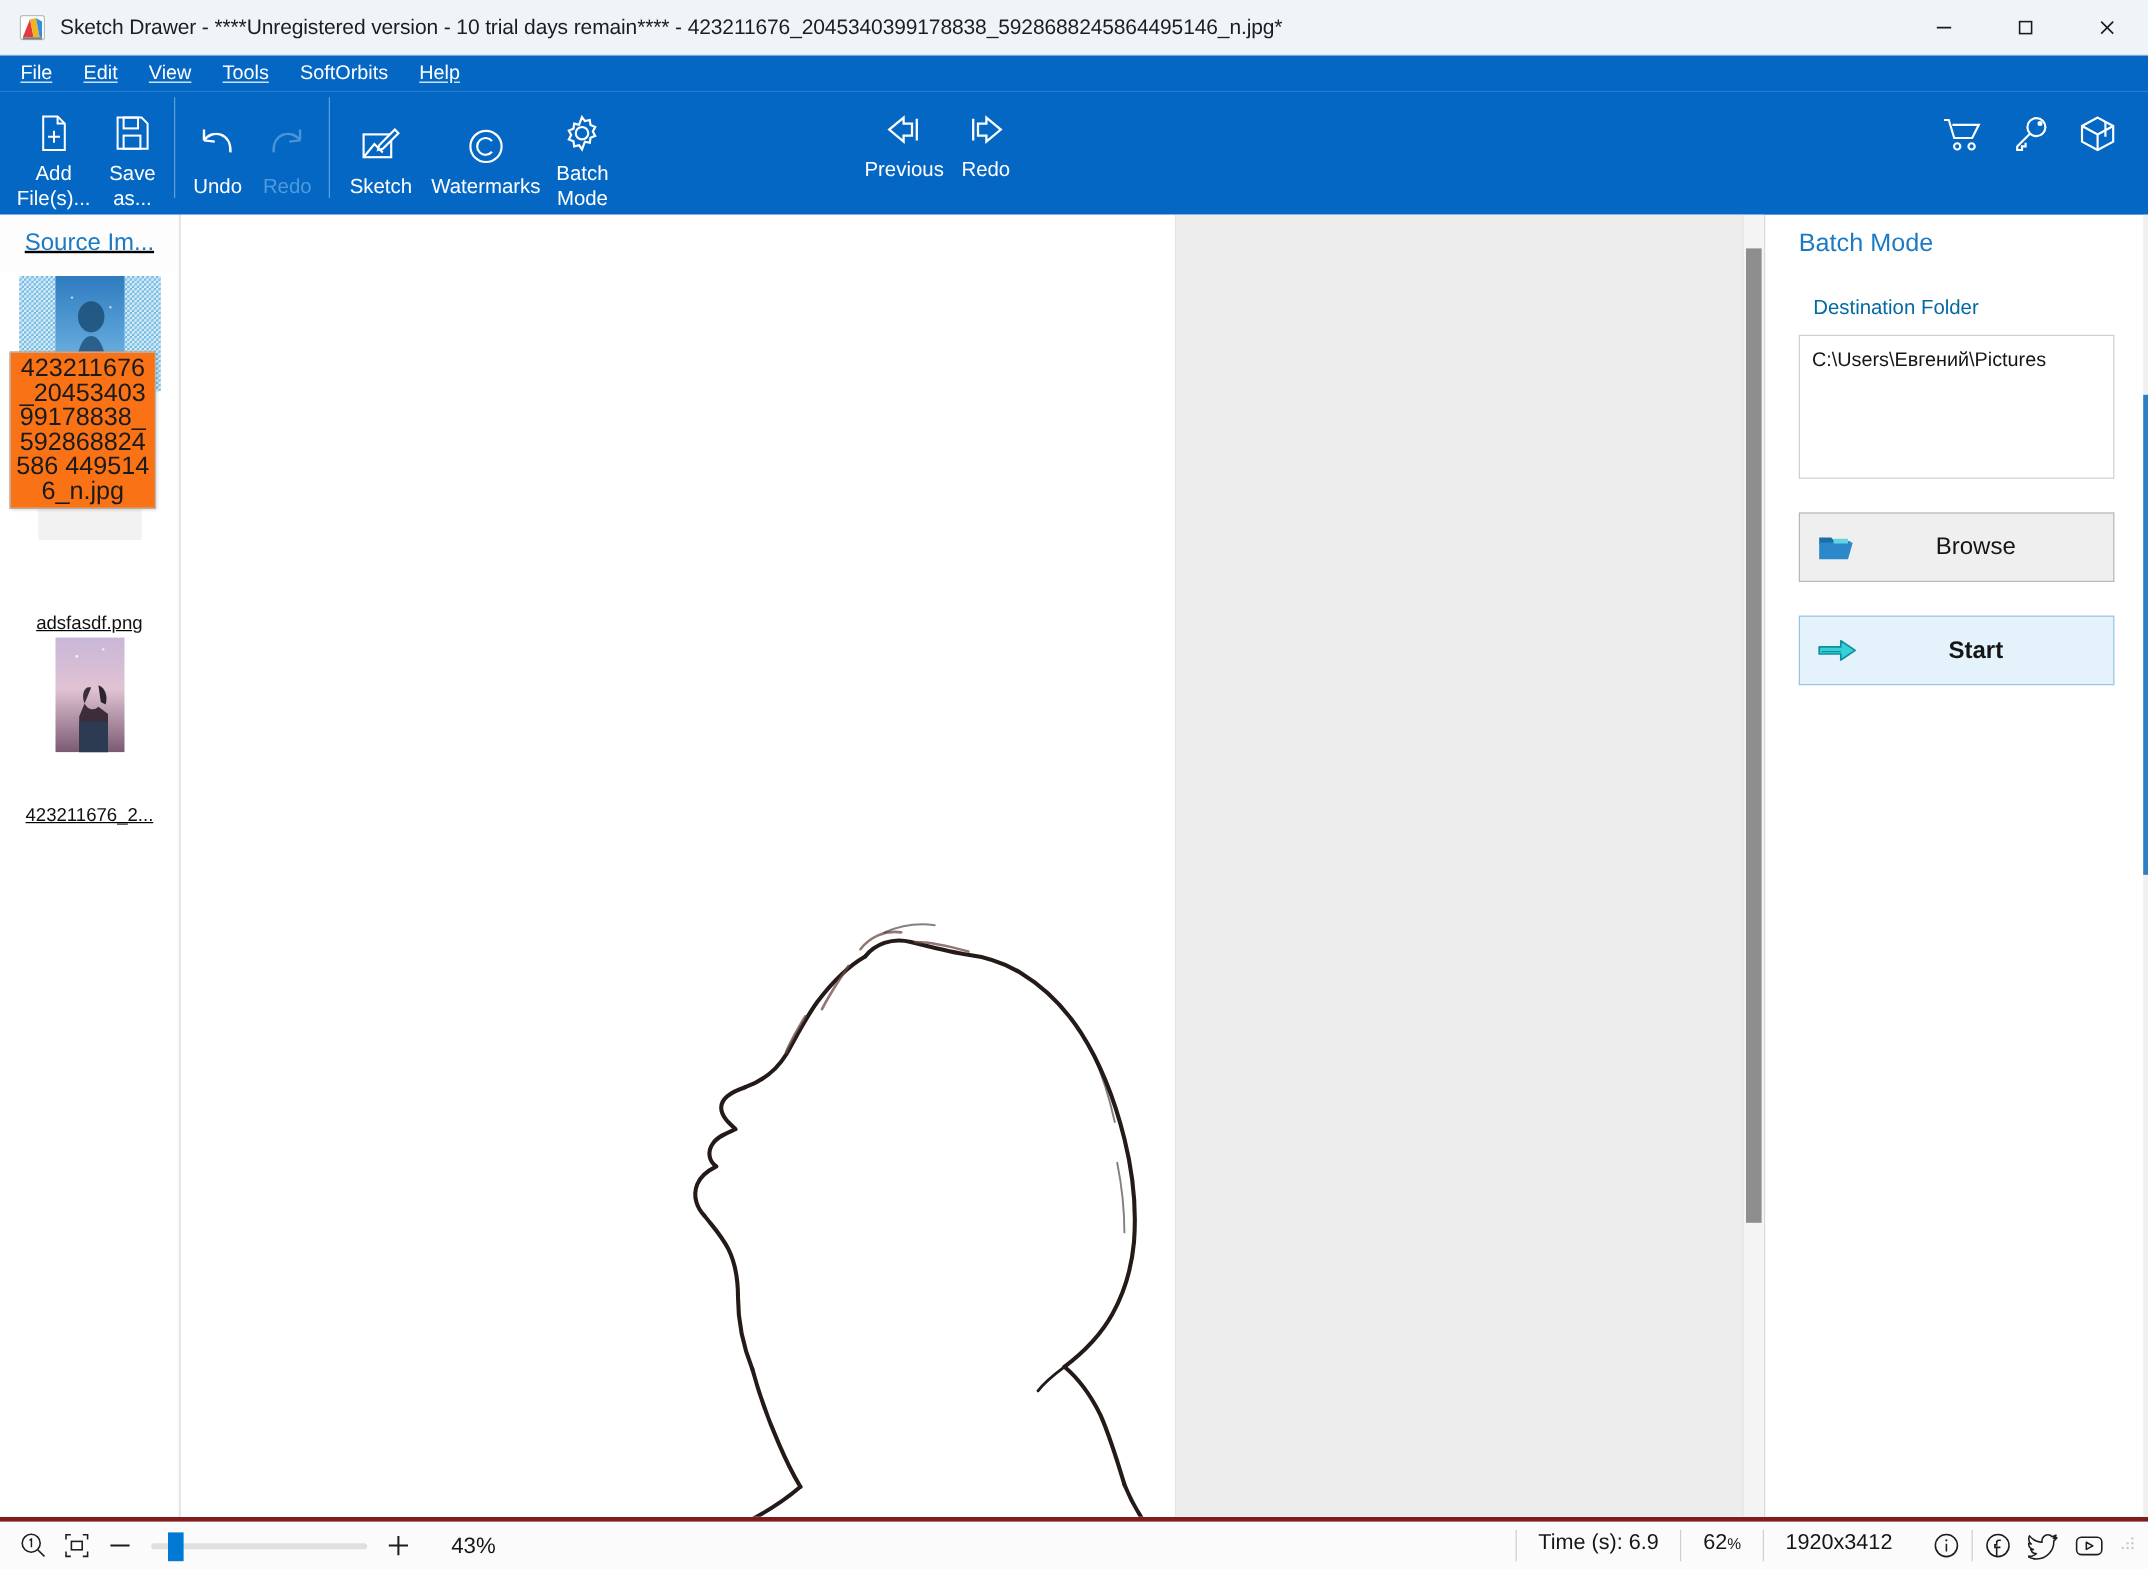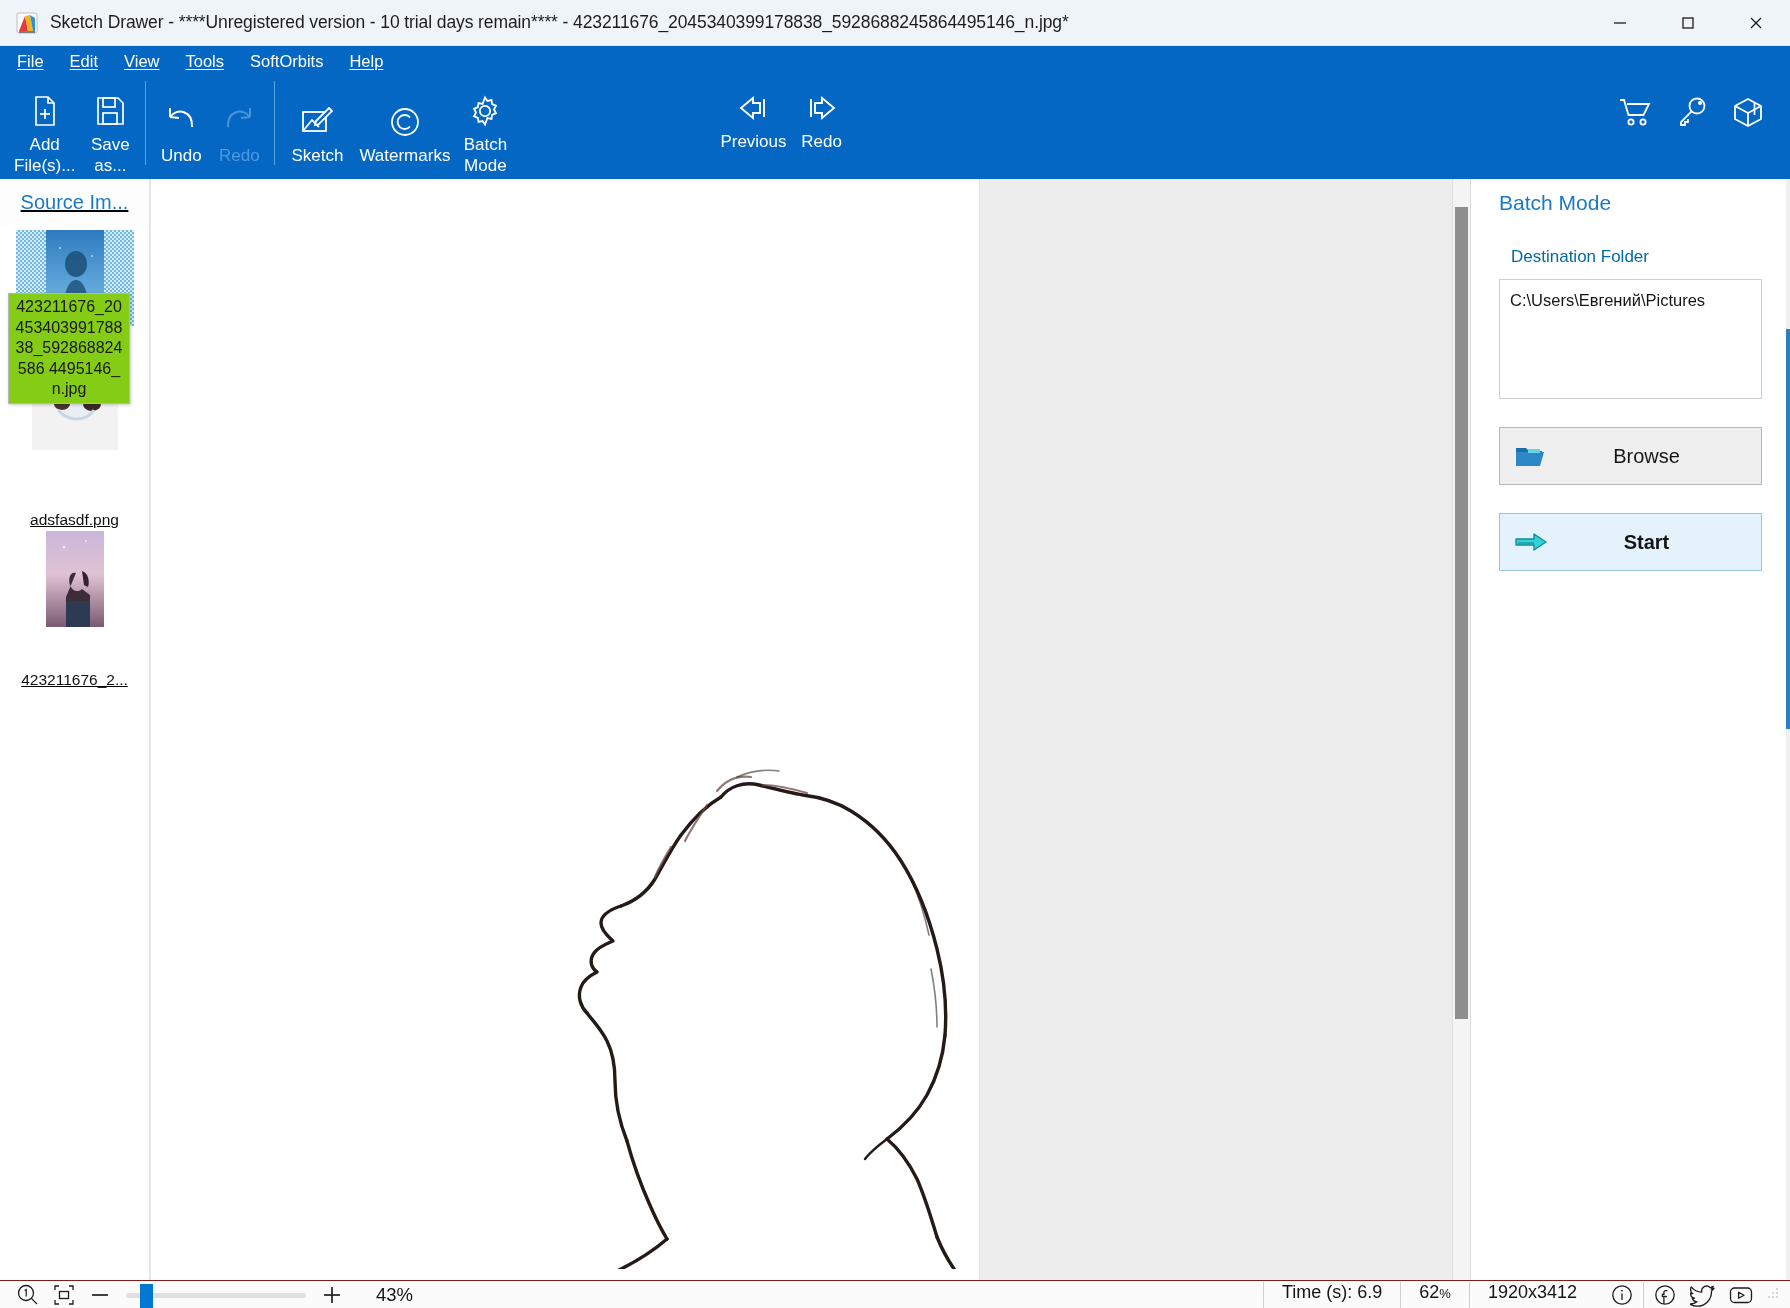--- a/index.html
+++ b/index.html
@@ -137,24 +137,24 @@
   .thumb-img { height: 96px; width: 58px; position: relative; overflow: hidden; }
   .thumb-label {
     font-size: 15.5px; color: #111; text-align: center;
     line-height: 19px; max-width: 142px;
     white-space: nowrap; overflow: hidden; margin-top: 43px;
   }
   .tooltip {
     position: absolute;
     left: 8px; top: 114px;
     width: 122px;
-    background: #84cc16;
+    background: #f97316;
     border: 1px solid #b6b6b6;
     box-shadow: 1px 1px 3px rgba(0,0,0,0.22);
-    font-size: 16px; line-height: 20.5px;
+    font-size: 21px; line-height: 20.5px;
     color: #1a1a1a; padding: 3px 4px;
     text-align: center; z-index: 40;
     word-break: break-all;
   }
 
   
   .canvas-wrap {
     flex: 1 1 auto; position: relative;
     background: #ffffff;
     border-left: 1px solid #e9e9e9;
@@ -237,23 +237,23 @@
     position: absolute; right: -1px; top: 0; bottom: 0;
     width: 5px; background: #f0f0f0;
   }
   .rp-scroll .rpt {
     position: absolute; left: 0; right: 0; top: 150px;
     height: 400px; background: #2d7fc4;
   }
 
   
   .statusbar {
-    height: 28px; flex: 0 0 auto;
+    height: 44px; flex: 0 0 auto;
     background: #fbfbfb;
-    border-top: 1px solid #7f1d1d;
+    border-top: 4px solid #7f1d1d;
     display: flex; align-items: center;
     padding: 0 8px 0 10px;
   }
   .sb-icon {
     width: 36px; height: 34px;
     display: flex; align-items: center; justify-content: center;
     cursor: default;
   }
   .zoom-slider {
     width: 180px; height: 34px;

